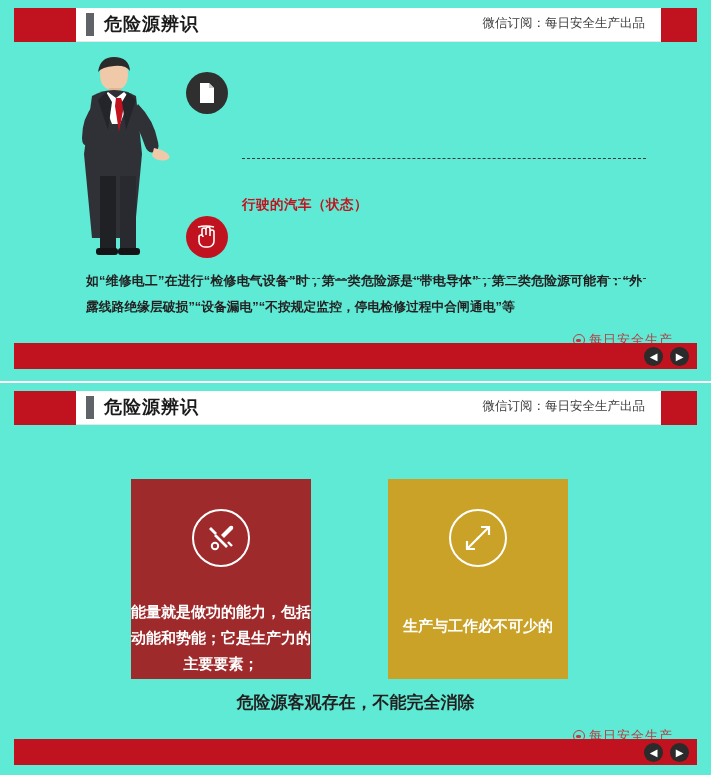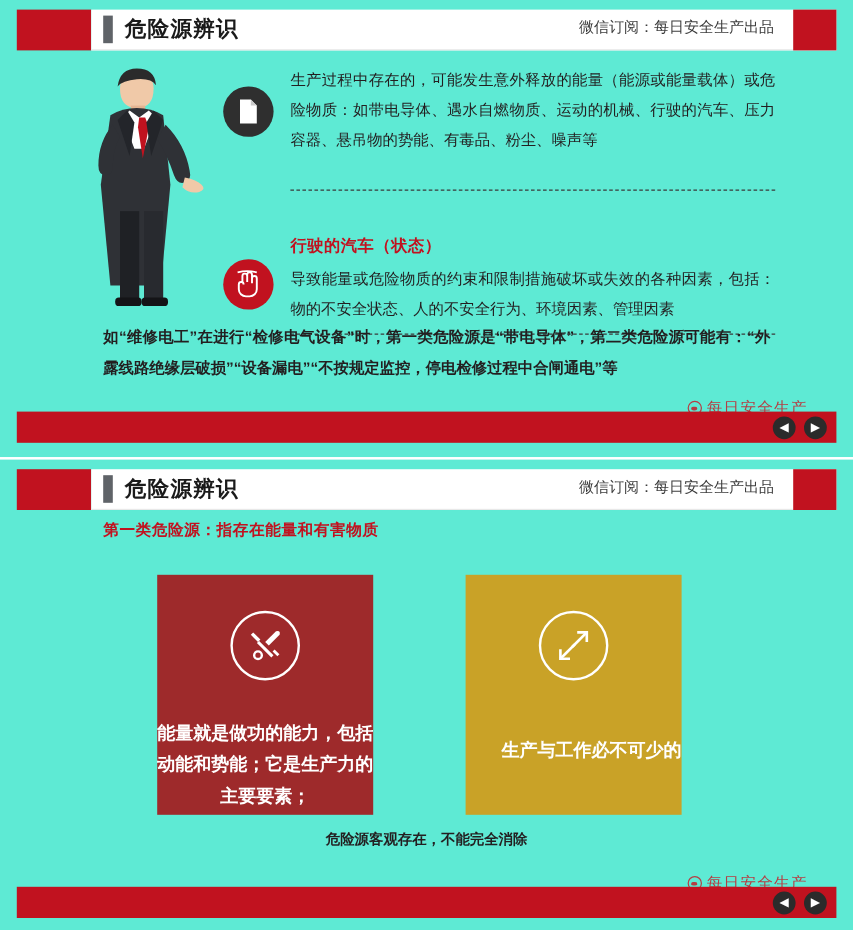--- a/index.html
+++ b/index.html
@@ -183,21 +183,21 @@
   }
   .card {
     position: absolute;
     top: 96px;
     width: 180px;
     height: 200px;
     color: #ffffff;
     text-align: center;
   }
   .card.dark-red { left: 131px; background: #9e2a2b; }
-  .card.gold { left: 388px; background: #c9a227; text-align: right; }
+  .card.gold { left: 388px; background: #c9a227; }
   .card-icon {
     margin: 30px auto 0;
     width: 58px; height: 58px;
     border-radius: 50%;
     border: 2px solid #ffffff;
     display: flex;
     align-items: center;
     justify-content: center;
   }
   .card-text {
@@ -206,21 +206,21 @@
     line-height: 26px;
     font-weight: bold;
     padding: 0 0;
   }
   .card.gold .card-text { margin-top: 46px; }
   .s2-foot {
     position: absolute;
     left: 0; right: 0;
     top: 308px;
     text-align: center;
-    font-size: 12px;
+    font-size: 17px;
     font-weight: bold;
     color: #231f20;
   }
   .divider {
     position: absolute;
     left: 0; right: 0; top: 381px;
     height: 2px;
     background: #ffffff;
   }
 </style>
@@ -269,33 +269,31 @@
 
   <div class="s1-col">
 
     <div class="blk" style="min-height:120px;">
       <div class="blk-icon">
         <svg width="20" height="22" viewBox="0 0 20 22">
           <path d="M3 1 h9 l5 5 v15 h-14z" fill="#ffffff"></path>
           <path d="M12 1 v5 h5z" fill="#c9c9c9"></path>
         </svg>
       </div>
-      <div class="blk-body">生产过程中存在的，可能发生意外释放的能量（能源或能量载体）或危险物质：如带电导体、遇水自燃物质、运动的机械、行驶的汽车、压力容器、悬吊物的势能、有毒品、粉尘、噪声等</div>
       <div class="underline-dash" style="left:56px; width:404px; top:104px;"></div>
     </div>
 
     <div class="blk" style="margin-top:22px; min-height:96px;">
       <div class="blk-icon red">
         <svg width="22" height="24" viewBox="0 0 22 24">
           <path d="M6 10 v-5 a2 2 0 0 1 4 0 v5 M10 10 v-6 a2 2 0 0 1 4 0 v6 M14 11 v-4 a2 2 0 0 1 4 0 v9 a6 6 0 0 1 -6 6 h-3 a6 6 0 0 1 -6 -6 v-4 a2 2 0 0 1 4 0" fill="none" stroke="#ffffff" stroke-width="1.6"></path>
           <path d="M2 2 q8 -2 16 0" fill="none" stroke="#ffffff" stroke-width="1.4"></path>
         </svg>
       </div>
       <div class="blk-title">行驶的汽车（状态）</div>
-      <div class="blk-body">导致能量或危险物质的约束和限制措施破坏或失效的各种因素，包括：物的不安全状态、人的不安全行为、环境因素、管理因素</div>
       <div class="underline-dash" style="left:56px; width:404px; top:82px;"></div>
     </div>
   </div>
 
   <div class="s1-note">如“维修电工”在进行“检修电气设备”时，第一类危险源是“带电导体”，第二类危险源可能有：“外露线路绝缘层破损”“设备漏电”“不按规定监控，停电检修过程中合闸通电”等</div>
 
   <div class="ftr-wm" style="bottom:32px;">
     <span class="wm-icon"></span><span>每日安全生产</span>
   </div>
   <div class="ftr"></div>
@@ -311,21 +309,20 @@
 
   <div class="hdr">
     <div class="hdr-left-block"></div>
     <div class="hdr-bar"></div>
     <div class="hdr-tick"></div>
     <div class="hdr-title">危险源辨识</div>
     <div class="hdr-sub">微信订阅：每日安全生产出品</div>
     <div class="hdr-right-block"></div>
   </div>
 
-  <div class="s2-lead">第一类危险源：指存在能量和有害物质</div>
 
   <div class="card dark-red">
     <div class="card-icon">
       <svg width="30" height="30" viewBox="0 0 30 30">
         <path d="M5 4 l6 6 l-2 2 l-6 -6 z" fill="#ffffff"></path>
         <path d="M9 12 l12 12" stroke="#ffffff" stroke-width="2.6" fill="none"></path>
         <path d="M24 3 l-9 9 l3 3 l9 -9 q1 -4 -3 -3z" fill="#ffffff"></path>
         <circle cx="9" cy="23" r="3.2" fill="none" stroke="#ffffff" stroke-width="2"></circle>
         <path d="M22 19 l4 4" stroke="#ffffff" stroke-width="2.4" fill="none"></path>
       </svg>

